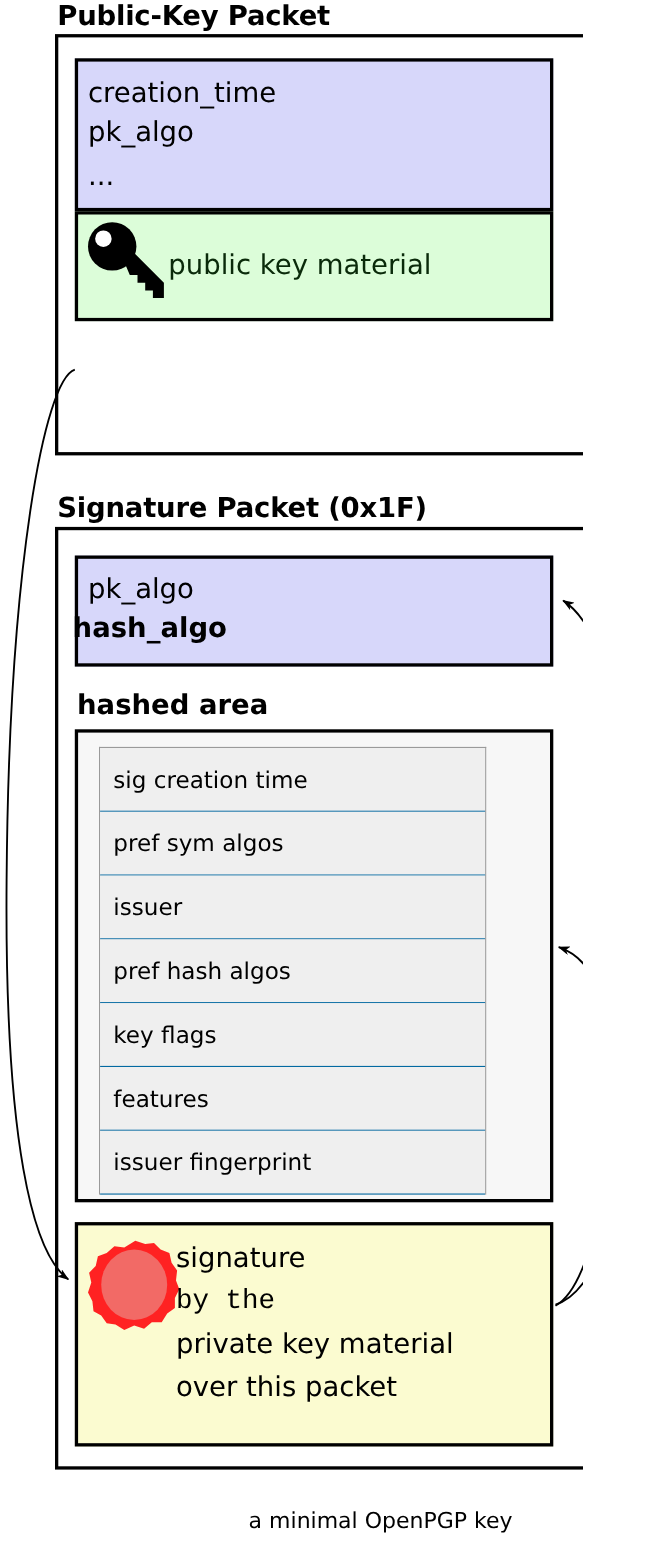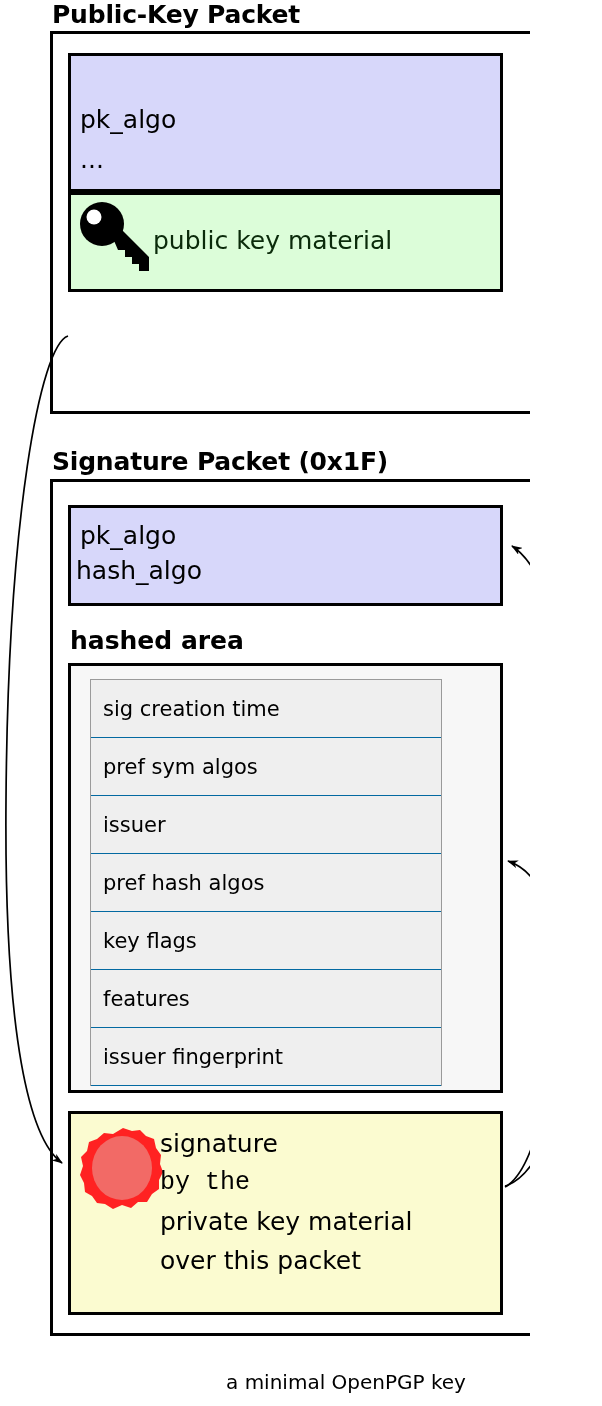--- a/index.html
+++ b/index.html
@@ -104,20 +104,21 @@
 </head>
 <body>
 
 <div id="canvas">
 
   <div class="abs pkt-title" style="left:52px; top:0px;">Public-Key Packet</div>
 
   <div class="abs outer-frame" style="left:50px; top:31px; width:494px; height:383px;"></div>
 
   <div class="abs field-box lavender" style="left:68px; top:53px; width:435px; height:139px;"></div>
+  <div class="abs field-text" style="left:80px; top:68px;">creation_time</div>
   <div class="abs field-text" style="left:80px; top:103px;">pk_algo</div>
   <div class="abs field-text" style="left:80px; top:143px;">...</div>
 
   <div class="abs field-box green" style="left:68px; top:192px; width:435px; height:100px;"></div>
 
   <svg class="abs" style="left:74px; top:200px; width:84px; height:84px;" viewBox="0 0 84 84">
     <g fill="#000000">
       <circle cx="28" cy="24" r="22"></circle>
       <circle cx="20" cy="17" r="7.5" fill="#ffffff"></circle>
       <path d="M 38 36 L 46 28 L 75 57 L 75 71 L 65 71 L 65 64 L 58 64 L 58 57 L 51 57 L 51 50 L 44 50 Z"></path>
@@ -125,21 +126,21 @@
   </svg>
 
   <div class="abs field-text green-text" style="left:153px; top:224px;">public key material</div>
 
   <div class="abs pkt-title" style="left:52px; top:447px;">Signature Packet (0x1F)</div>
 
   <div class="abs outer-frame" style="left:50px; top:479px; width:494px; height:857px;"></div>
 
   <div class="abs field-box lavender" style="left:68px; top:505px; width:435px; height:101px;"></div>
   <div class="abs field-text" style="left:80px; top:519px;">pk_algo</div>
-  <div class="abs field-text" style="left:76px; top:554px;">hash_algo</div>
+  <div class="abs field-text" style="left:66px; top:554px;font-weight:bold;">hash_algo</div>
 
   <div class="abs hashed-label" style="left:70px; top:627px;">hashed area</div>
 
   <div class="abs hashed-frame" style="left:68px; top:663px; width:435px; height:430px;">
     <div class="subpkt-table" style="left:19px; top:13px; width:352px;">
       <div class="subpkt-row">sig creation time</div>
       <div class="subpkt-row">pref sym algos</div>
       <div class="subpkt-row">issuer</div>
       <div class="subpkt-row">pref hash algos</div>
       <div class="subpkt-row">key flags</div>

